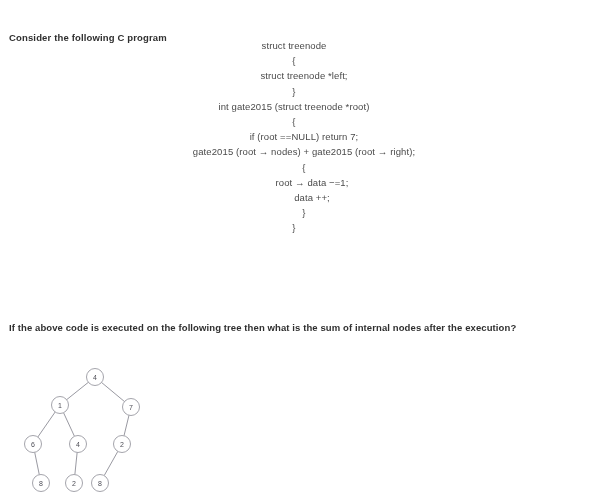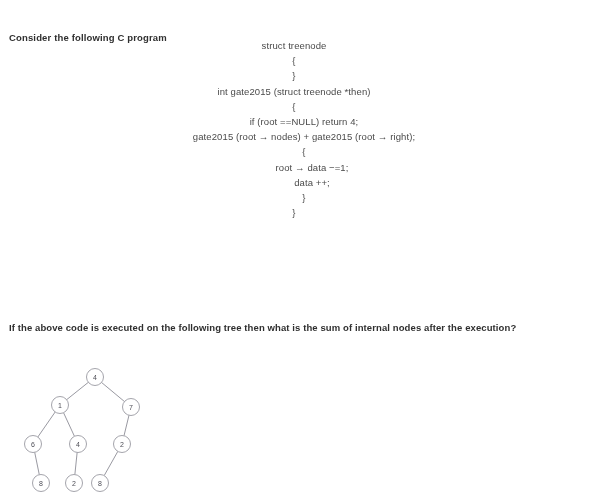--- a/index.html
+++ b/index.html
@@ -92,24 +92,25 @@
 </head>
 <body>
 
 <div class="page">
 
   <div class="prompt-heading">Consider the following C program</div>
 
   <div class="code-block">
       <div class="code-line">struct treenode</div>
       <div class="code-line">{</div>
+      <div class="code-line indent-1">struct treenode *left;</div>
       <div class="code-line">}</div>
-      <div class="code-line">int gate2015 (struct treenode *then)</div>
+      <div class="code-line">int gate2015 (struct treenode *root)</div>
       <div class="code-line">{</div>
-      <div class="code-line indent-1">if (root ==NULL) return 4;</div>
+      <div class="code-line indent-1">if (root ==NULL) return 7;</div>
       <div class="code-line indent-1">gate2015 (root → nodes) + gate2015 (root → right);</div>
       <div class="code-line indent-1">{</div>
       <div class="code-line indent-2">root → data −=1;</div>
       <div class="code-line indent-2">data ++;</div>
       <div class="code-line indent-1">}</div>
       <div class="code-line">}</div>
     </div>
 
   <div class="question-text">If the above code is executed on the following tree then what is the sum of internal nodes after the execution?</div>
 

